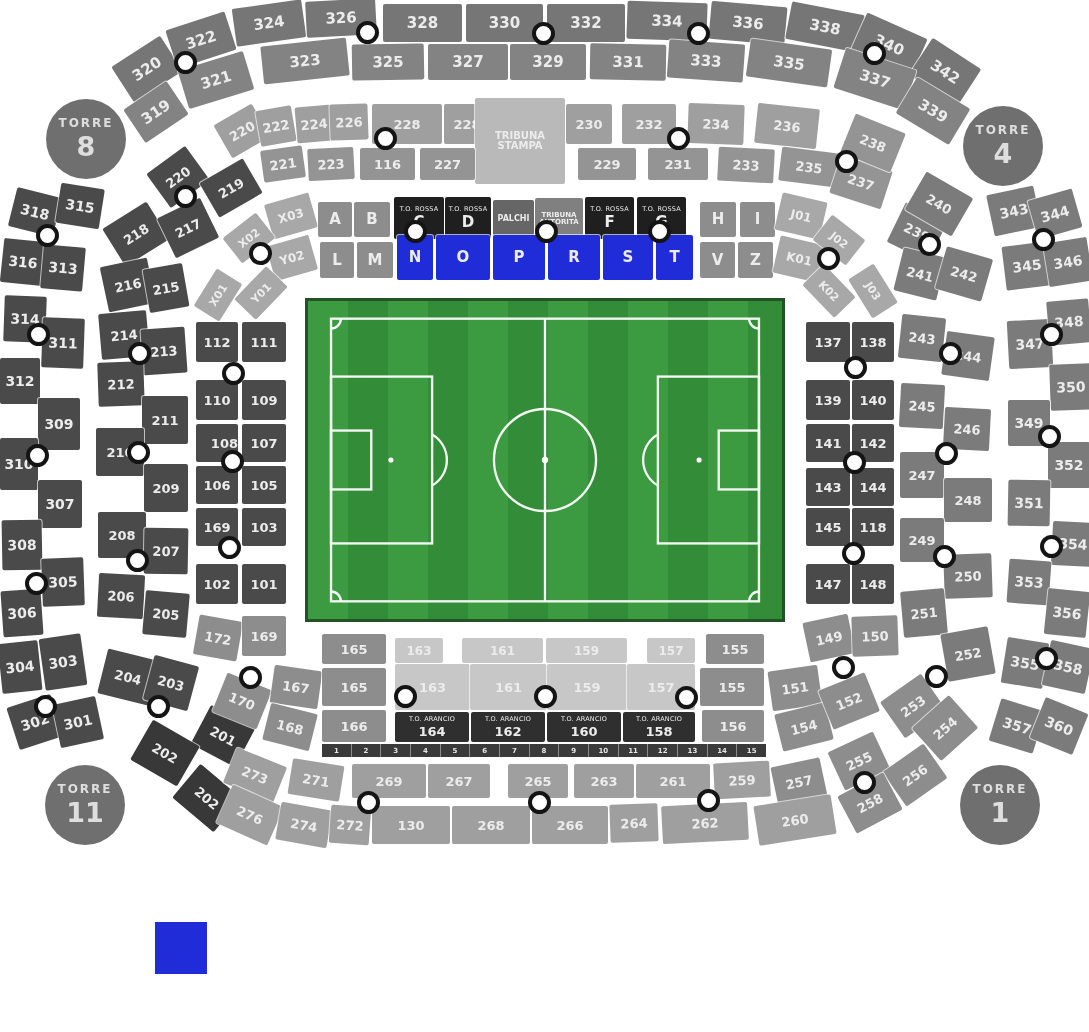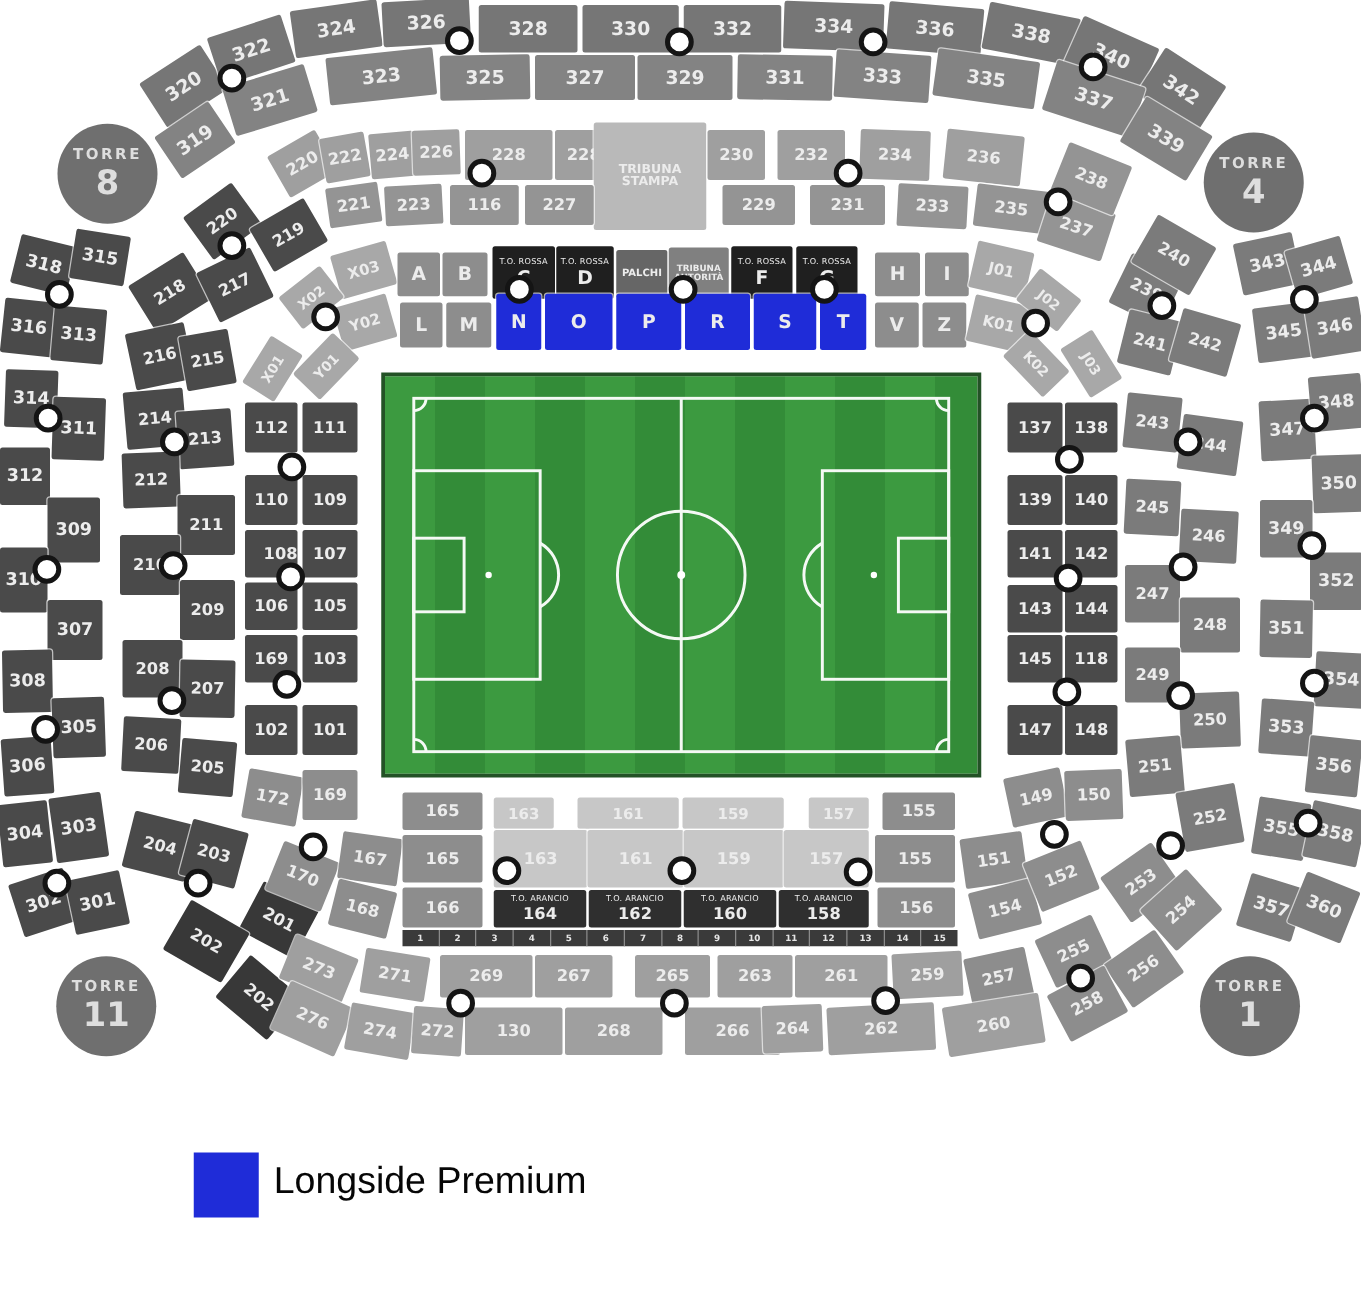--- a/index.html
+++ b/index.html
@@ -80,21 +80,20 @@
       <div class="cell">9</div>
       <div class="cell">10</div>
       <div class="cell">11</div>
       <div class="cell">12</div>
       <div class="cell">13</div>
       <div class="cell">14</div>
       <div class="cell">15</div>
     </div>
 
   <div class="legend-swatch"></div>
-  <div class="legend-label">Longside Premium</div>
 
 <div class="sec m1" style="left: 118px; top: 48px; width: 58px; height: 42px; transform: rotate(-33deg); font-size: 15px;">
       <span class="lbl">320</span>
     </div>
     <div class="sec m1" style="left: 170px; top: 20px; width: 62px; height: 40px; transform: rotate(-18deg); font-size: 15px;">
       <span class="lbl">322</span>
     </div>
     <div class="sec m1" style="left: 234px; top: 4px; width: 70px; height: 38px; transform: rotate(-8deg); font-size: 15px;">
       <span class="lbl">324</span>
     </div>
@@ -479,21 +478,21 @@
     </div>
     <div class="sec l1" style="left: 330px; top: 806px; width: 40px; height: 38px; transform: rotate(4deg); font-size: 13px;">
       <span class="lbl">272</span>
     </div>
     <div class="sec l1" style="left: 372px; top: 806px; width: 78px; height: 38px; font-size: 13px;">
       <span class="lbl">130</span>
     </div>
     <div class="sec l1" style="left: 452px; top: 806px; width: 78px; height: 38px; font-size: 13px;">
       <span class="lbl">268</span>
     </div>
-    <div class="sec l1" style="left: 548px; top: 806px; width: 76px; height: 38px; font-size: 13px; align-items: center;">
+    <div class="sec l1" style="left: 532px; top: 806px; width: 76px; height: 38px; font-size: 13px; align-items: center;">
       <span class="lbl">266</span>
     </div>
     <div class="sec l1" style="left: 610px; top: 804px; width: 48px; height: 38px; transform: rotate(-2deg); font-size: 13px;">
       <span class="lbl">264</span>
     </div>
     <div class="sec l1" style="left: 662px; top: 804px; width: 86px; height: 38px; transform: rotate(-3deg); font-size: 13px;">
       <span class="lbl">262</span>
     </div>
     <div class="sec l1" style="left: 756px; top: 800px; width: 78px; height: 40px; transform: rotate(-9deg); font-size: 13px;">
       <span class="lbl">260</span>

